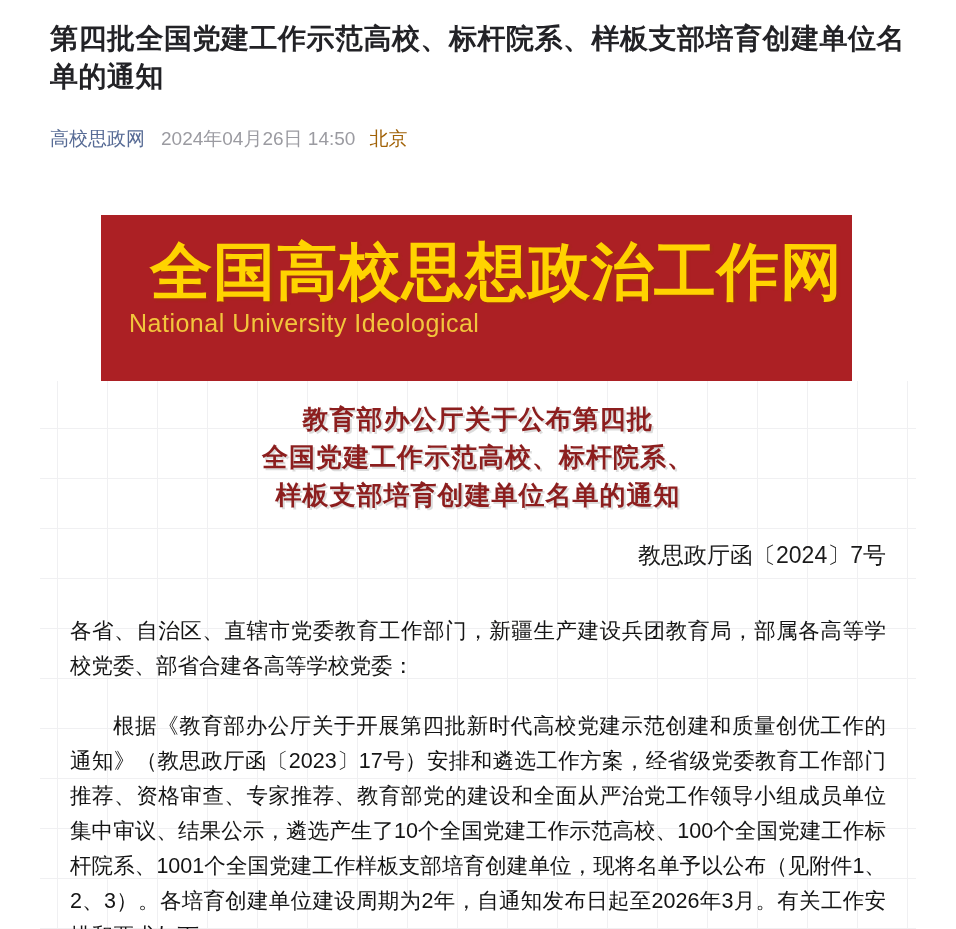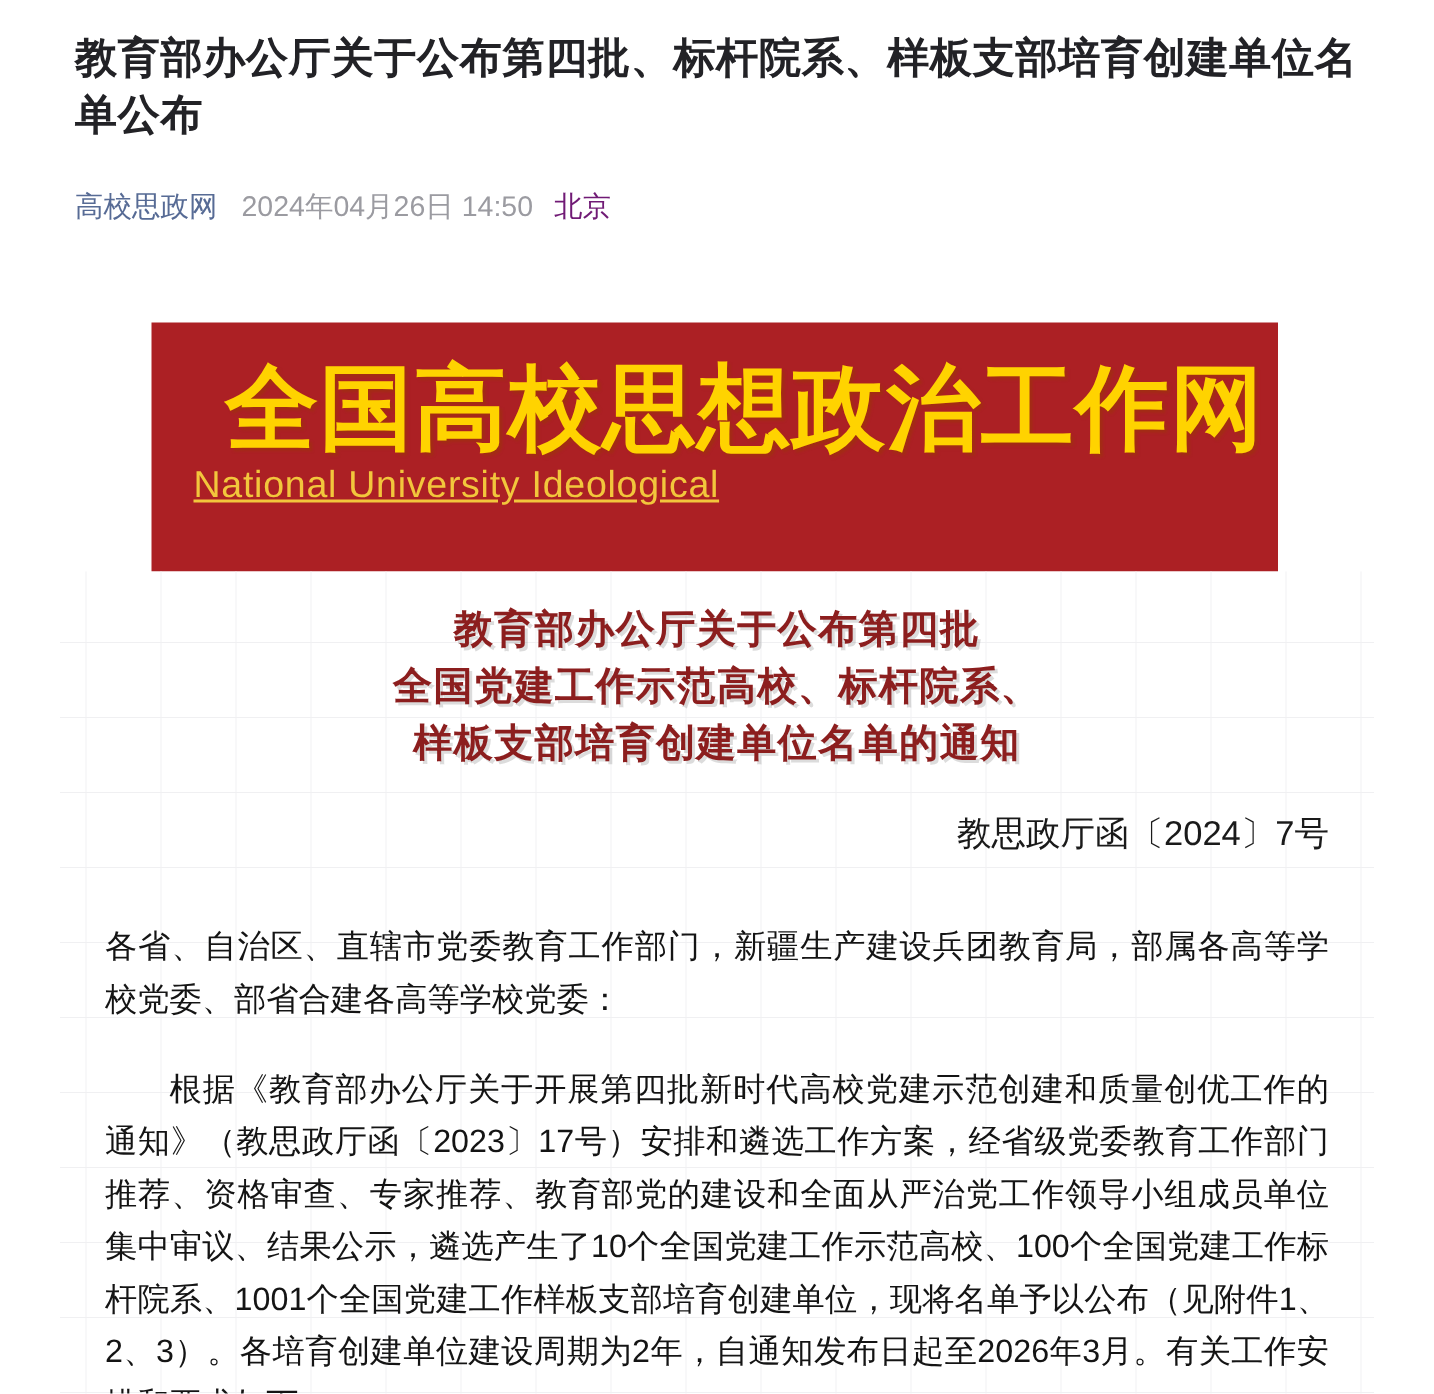--- a/index.html
+++ b/index.html
@@ -36,21 +36,21 @@
     color: #576b95;
     margin-right: 16px;
     cursor: pointer;
     margin-top: 20px;
   }
   .publish-date {
     color: #9b9ba1;
     margin-right: 14px;
   }
   .publish-location {
-    color: #701a75;
+    color: #a16207;
     text-align: right;
   }
   
   .banner {
     margin: 63px auto 0 101px;
     width: 751px;
     height: 166px;
     background: #ac2024;
     overflow: hidden;
   }
@@ -66,21 +66,20 @@
     text-shadow: 2px 2px 2px rgba(150, 60, 0, 0.45);
     white-space: nowrap;
     padding-left: 40px;
   }
   .banner-en {
     margin: 4px 0 0 28px;
     font-size: 25px;
     line-height: 28px;
     color: #f2c63c;
     letter-spacing: 0.5px;
-    text-decoration: underline;
   }
   
   .notice {
     margin-left: 40px;
     width: 876px;
     height: 569px;
     background-color: #ffffff;
     background-image:
       linear-gradient(to right, #f0f0f2 1px, transparent 1px),
       linear-gradient(to bottom, #f0f0f2 1px, transparent 1px);
@@ -120,21 +119,21 @@
   .notice-body p.indent {
     margin-top: 25px;
     text-indent: 2em;
   }
 </style>
 </head>
 <body>
 
 <div class="page">
 
-  <h1 class="article-title">教育部办公厅关于公布第四批、标杆院系、样板支部培育创建单位名单公布</h1>
+  <h1 class="article-title">第四批全国党建工作示范高校、标杆院系、样板支部培育创建单位名单的通知</h1>
 
   <div class="meta-row">
     <span class="account-name">高校思政网</span>
     <span class="publish-date">2024年04月26日 14:50</span>
     <span class="publish-location">北京</span>
   </div>
 
   <div class="banner">
     <div class="banner-cn">全国高校思想政治工作网</div>
     <div class="banner-en">National University Ideological</div>

